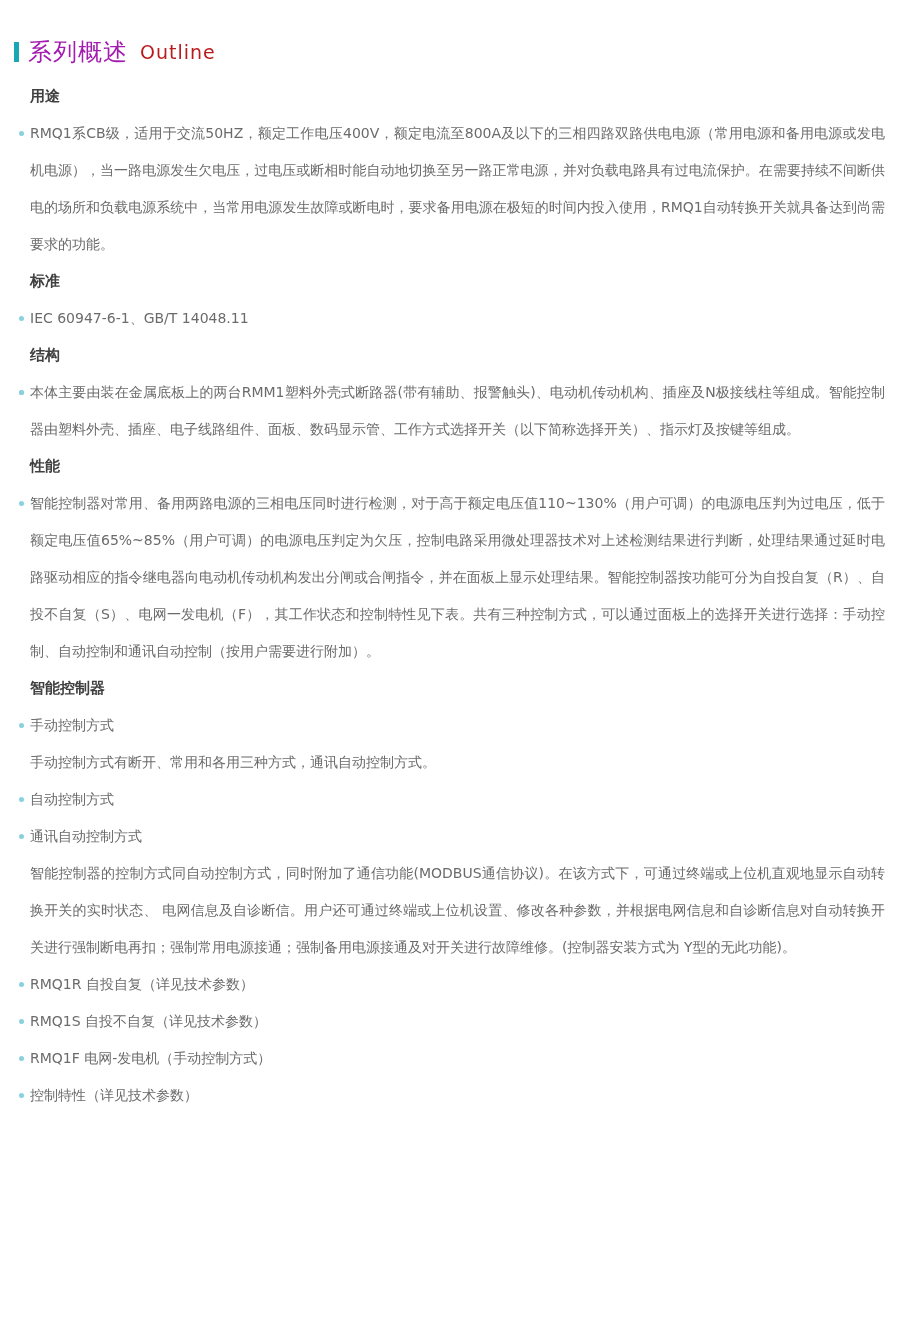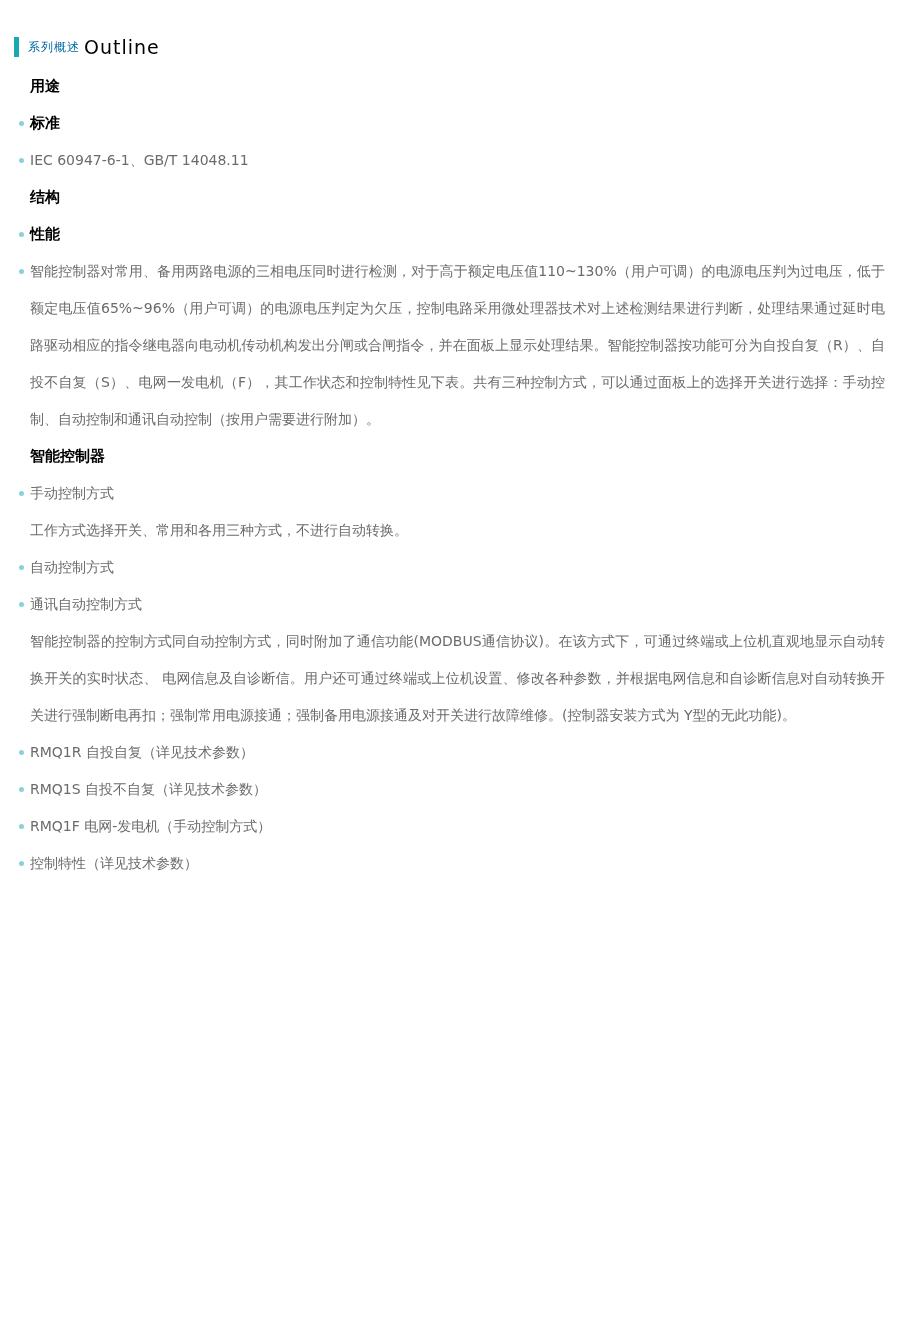--- a/index.html
+++ b/index.html
@@ -6,27 +6,27 @@
   html, body {
     width: 900px; height: 1320px;
     background: #ffffff;
     font-family: "DejaVu Sans", "Liberation Sans", sans-serif;
     overflow: hidden;
   }
   .page { padding: 36px 15px 0 14px; }
 
   .title-row { display: flex; align-items: center; margin-bottom: 10px; }
   .title-bar { width: 5px; height: 20px; background: #18a7b3; margin-right: 9px; }
-  .title-zh { font-size: 12px; color: #0369a1; letter-spacing: 1px; text-align: right; }
-  .title-en { font-size: 19px; color: #000000; margin-left: 4px; letter-spacing: 1px; }
+  .title-zh { font-size: 24px; color: #a21caf; letter-spacing: 1px; text-align: right; }
+  .title-en { font-size: 19px; color: #b91c1c; margin-left: 12px; letter-spacing: 1px; }
 
   .content { margin-left: 16px; padding-right: 0; }
 
   .h {
-    font-size: 15px; font-weight: bold; color: #000000;
+    font-size: 15px; font-weight: bold; color: #404040;
     line-height: 37px;
   }
   .b, .p {
     font-size: 14px; color: #6b6b6b;
     line-height: 37px;
     text-align: justify;
   }
   .b { position: relative; }
   .b .dot {
     position: absolute; left: -11px; top: 16px;
@@ -44,52 +44,57 @@
     <span class="title-zh">系列概述</span>
     <span class="title-en">Outline</span>
   </div>
 
   <div class="content">
 
     <div class="h">用途</div>
 
     <div class="b">
       <span class="dot"></span>
+      <span>RMQ1系CB级，适用于交流50HZ，额定工作电压400V，额定电流至800A及以下的三相四路双路供电电源（常用电源和备用电源或发电机电源），当一路电源发生欠电压，过电压或断相时能自动地切换至另一路正常电源，并对负载电路具有过电流保护。在需要持续不间断供电的场所和负载电源系统中，当常用电源发生故障或断电时，要求备用电源在极短的时间内投入使用，RMQ1自动转换开关就具备达到尚需要求的功能。</span>
     </div>
 
 
     <div class="h">标准</div>
 
     <div class="b">
       <span class="dot"></span>
       <span>IEC 60947-6-1、GB/T 14048.11</span>
     </div>
 
     <div class="h">结构</div>
 
     <div class="b">
       <span class="dot"></span>
     </div>
 
+    <div class="b">
+      <span class="dot"></span>
+      <span>本体主要由装在金属底板上的两台RMM1塑料外壳式断路器(带有辅助、报警触头)、电动机传动机构、插座及N极接线柱等组成。智能控制器由塑料外壳、插座、电子线路组件、面板、数码显示管、工作方式选择开关（以下简称选择开关）、指示灯及按键等组成。</span>
+    </div>
 
     <div class="h">性能</div>
 
     <div class="b">
       <span class="dot"></span>
-      <span>智能控制器对常用、备用两路电源的三相电压同时进行检测，对于高于额定电压值110~130%（用户可调）的电源电压判为过电压，低于额定电压值65%~96%（用户可调）的电源电压判定为欠压，控制电路采用微处理器技术对上述检测结果进行判断，处理结果通过延时电路驱动相应的指令继电器向电动机传动机构发出分闸或合闸指令，并在面板上显示处理结果。智能控制器按功能可分为自投自复（R）、自投不自复（S）、电网一发电机（F），其工作状态和控制特性见下表。共有三种控制方式，可以通过面板上的选择开关进行选择：手动控制、自动控制和通讯自动控制（按用户需要进行附加）。</span>
+      <span>智能控制器对常用、备用两路电源的三相电压同时进行检测，对于高于额定电压值110~130%（用户可调）的电源电压判为过电压，低于额定电压值65%~85%（用户可调）的电源电压判定为欠压，控制电路采用微处理器技术对上述检测结果进行判断，处理结果通过延时电路驱动相应的指令继电器向电动机传动机构发出分闸或合闸指令，并在面板上显示处理结果。智能控制器按功能可分为自投自复（R）、自投不自复（S）、电网一发电机（F），其工作状态和控制特性见下表。共有三种控制方式，可以通过面板上的选择开关进行选择：手动控制、自动控制和通讯自动控制（按用户需要进行附加）。</span>
     </div>
 
     <div class="h">智能控制器</div>
 
     <div class="b">
       <span class="dot"></span>
       <span>手动控制方式</span>
     </div>
 
-    <div class="p">工作方式选择开关、常用和各用三种方式，不进行自动转换。</div>
+    <div class="p">手动控制方式有断开、常用和各用三种方式，通讯自动控制方式。</div>
 
     <div class="b">
       <span class="dot"></span>
       <span>自动控制方式</span>
     </div>
 
 
     <div class="b">
       <span class="dot"></span>
       <span>通讯自动控制方式</span>

